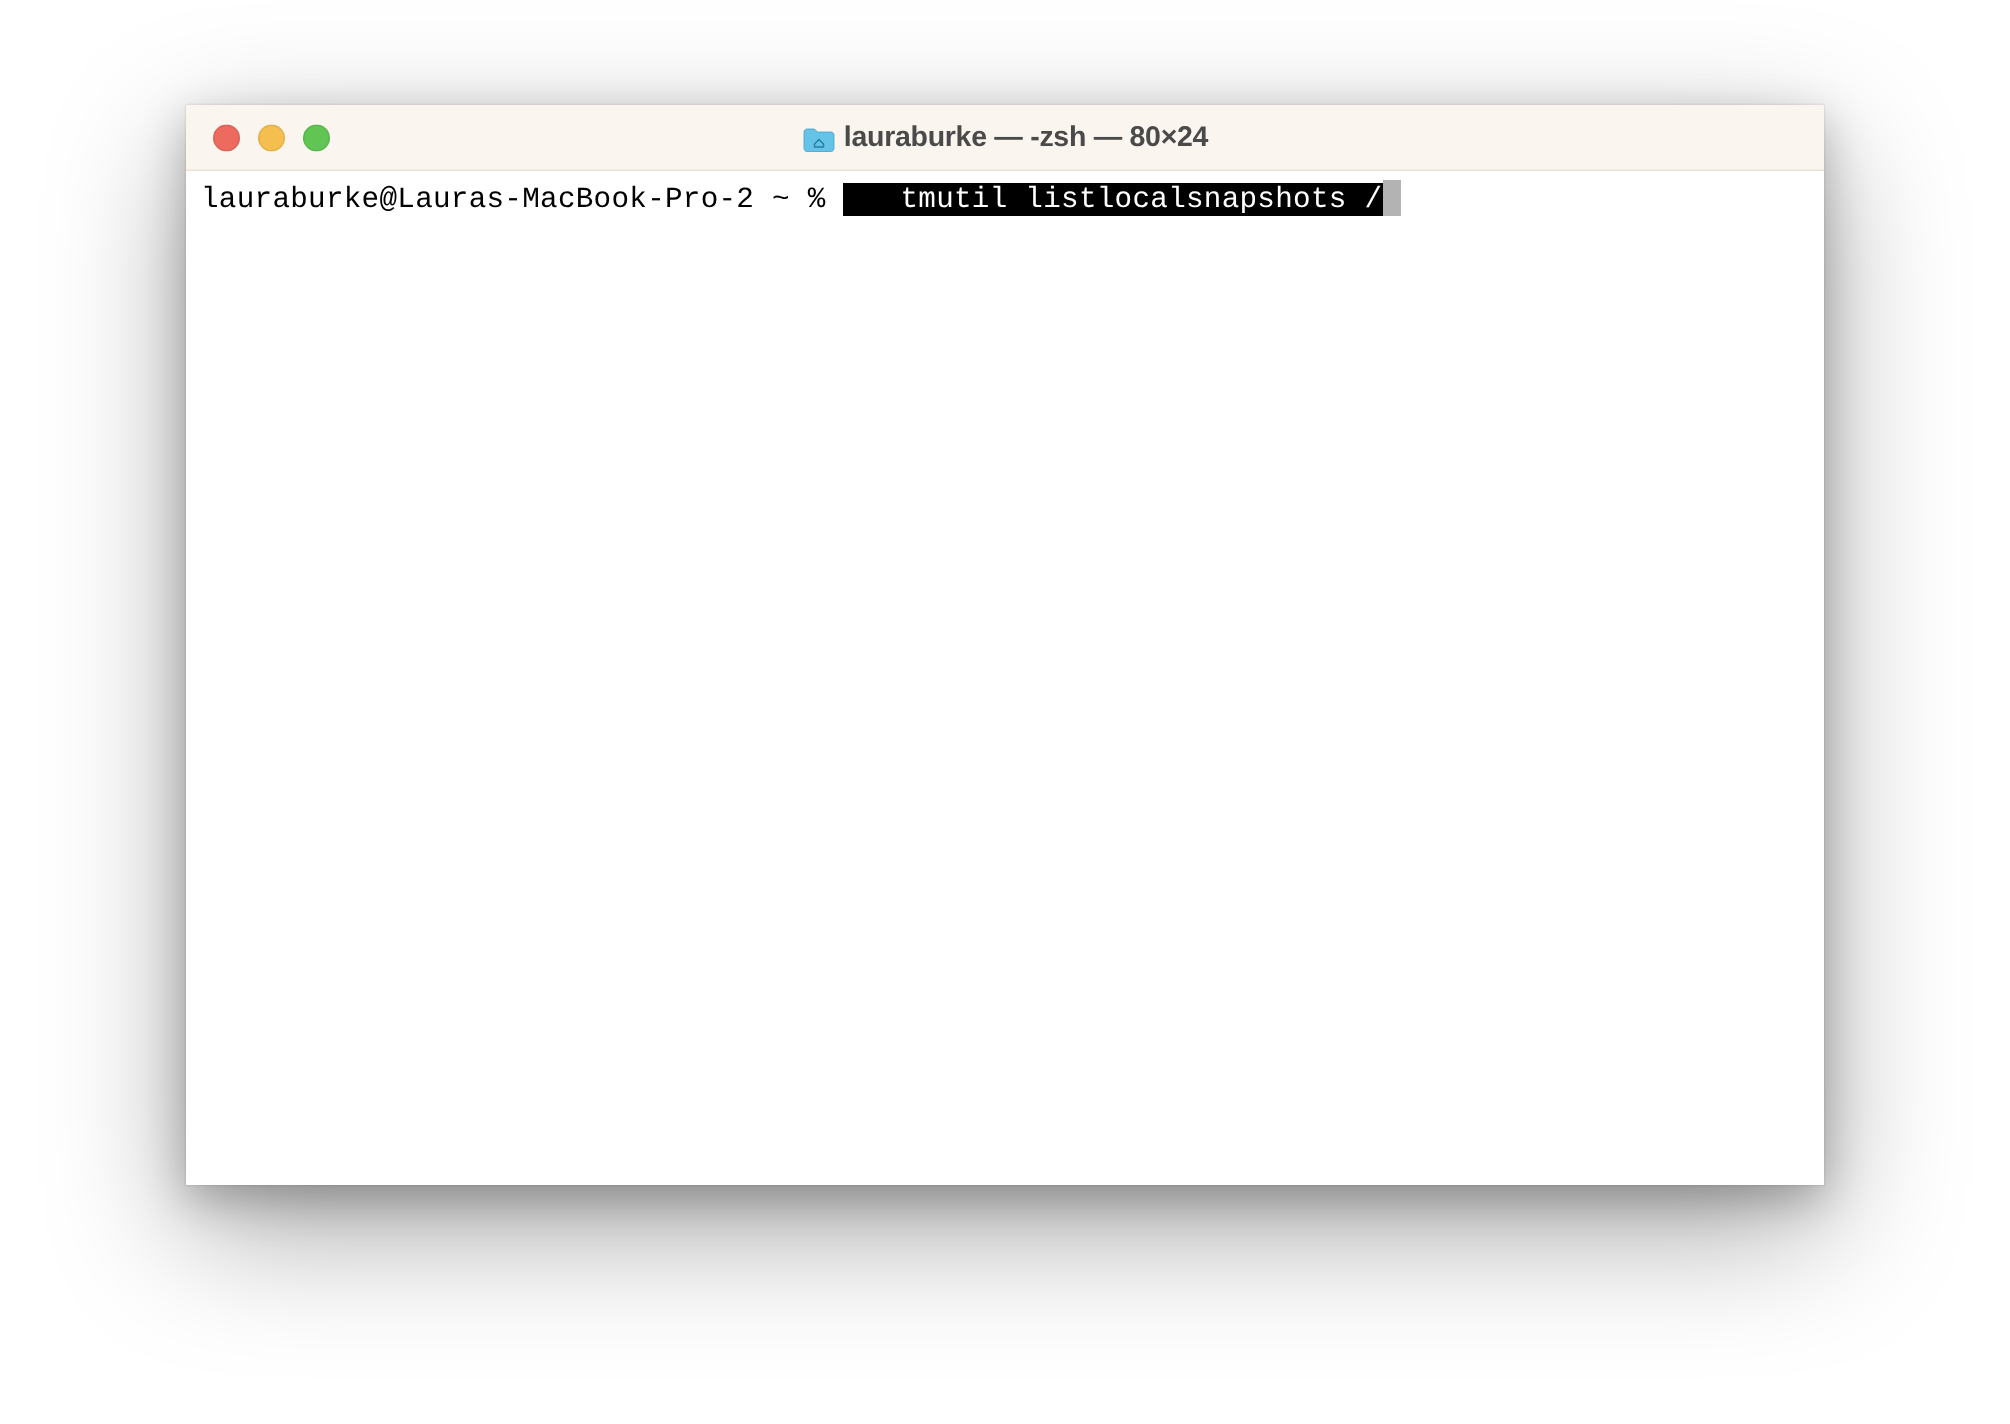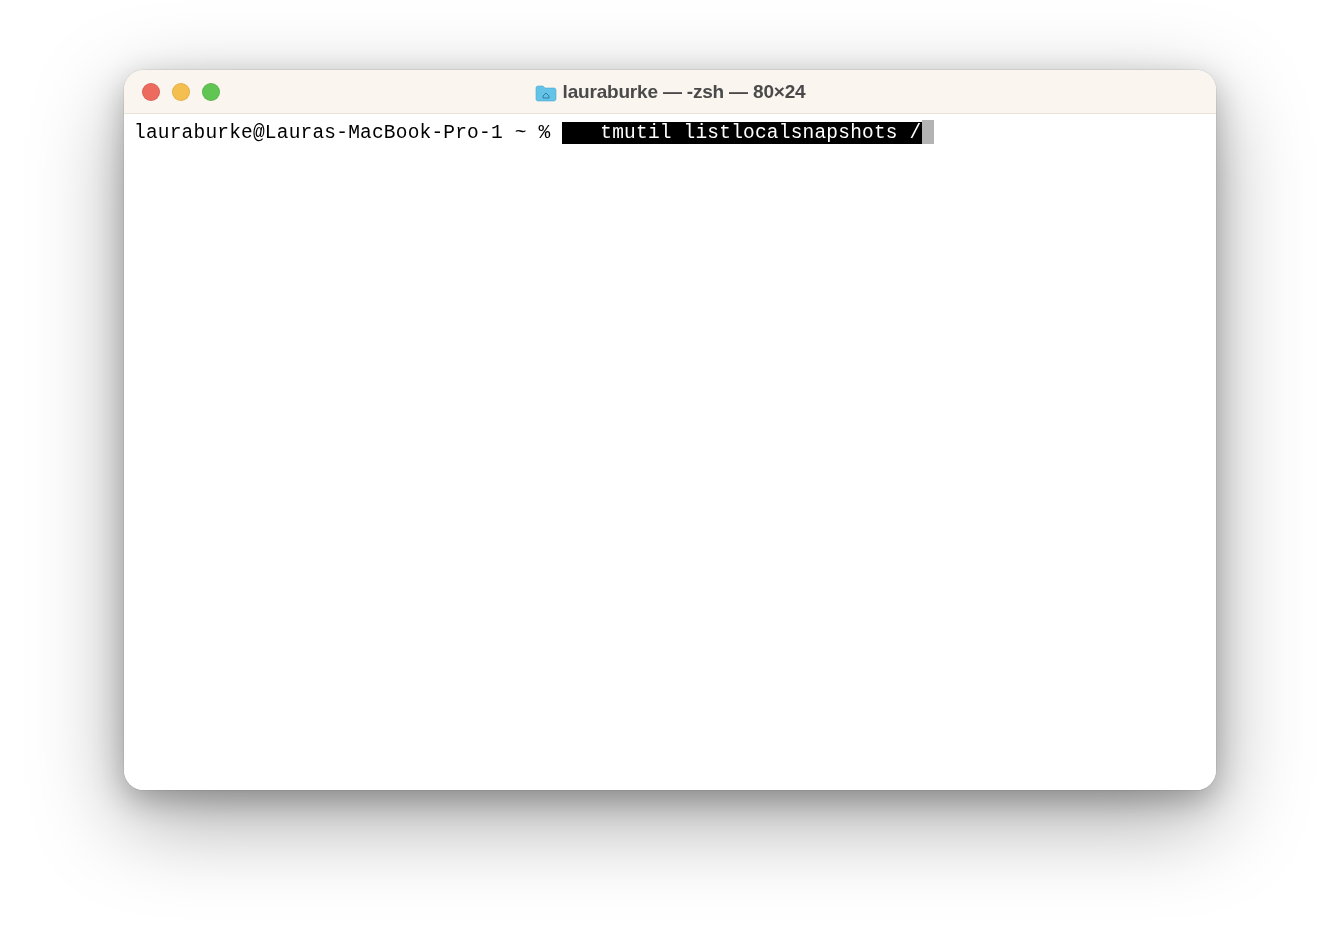--- a/index.html
+++ b/index.html
@@ -14,21 +14,21 @@
       display: flex;
       align-items: flex-start;
       justify-content: center;
       padding-top: 70px;
       font-family: -apple-system, BlinkMacSystemFont, "Helvetica Neue", sans-serif;
     }
     .window {
       width: 1092px;
       height: 720px;
       background: #ffffff;
-      border-radius: 20px;
+      border-radius: 1px;
       box-shadow: 0 30px 90px rgba(0,0,0,0.35), 0 10px 30px rgba(0,0,0,0.25), 0 0 0 1px rgba(0,0,0,0.05);
       overflow: hidden;
       display: flex;
       flex-direction: column;
     }
     .titlebar {
       height: 44px;
       background: #faf5ee;
       border-bottom: 1px solid #e8e2d9;
       display: flex;
@@ -119,14 +119,14 @@
     <div class="title-wrap">
       <span class="folder-icon">
         <svg width="22" height="18" viewBox="0 0 22 18">
           <path d="M1 4 C1 2.9 1.9 2 3 2 L8 2 L10 4 L19 4 C20.1 4 21 4.9 21 6 L21 15 C21 16.1 20.1 17 19 17 L3 17 C1.9 17 1 16.1 1 15 Z" fill="#66c3e8" stroke="#3a9fc9" stroke-width="0.5"></path>
           <path d="M8 12 L11 9 L14 12 L14 14 L8 14 Z" fill="none" stroke="#2a7fa5" stroke-width="1" stroke-linejoin="round"></path>
         </svg>
       </span>
       <span class="window-title">lauraburke — -zsh — 80×24</span>
     </div>
   </div>
-  <div class="terminal-body"><span class="line"><span class="prompt">lauraburke@Lauras-MacBook-Pro-1 ~ % </span><span class="highlighted-cmd">tmutil listlocalsnapshots /</span><span class="cursor"></span></span></div>
+  <div class="terminal-body"><span class="line"><span class="prompt">lauraburke@Lauras-MacBook-Pro-2 ~ % </span><span class="highlighted-cmd">tmutil listlocalsnapshots /</span><span class="cursor"></span></span></div>
 </div>
 
 </body></html>

